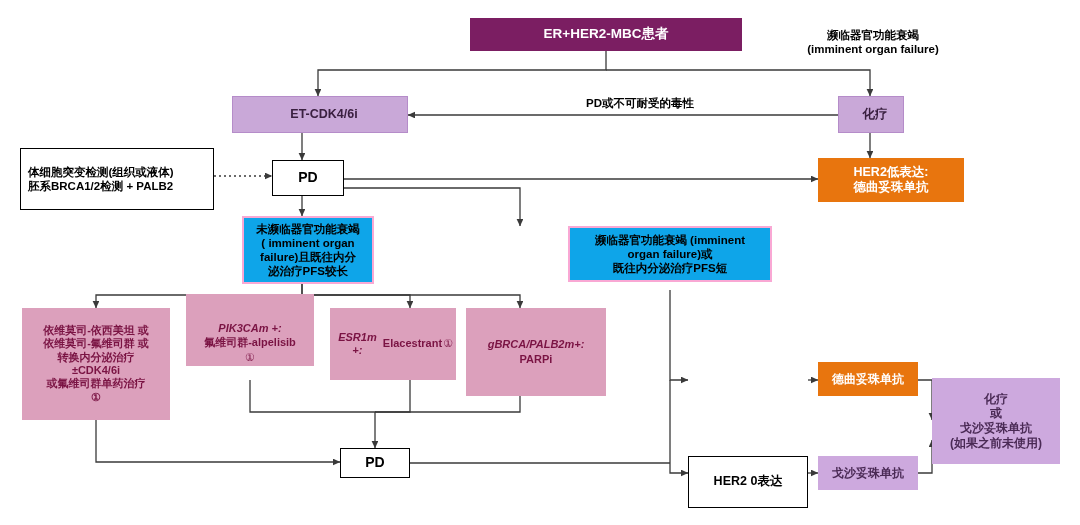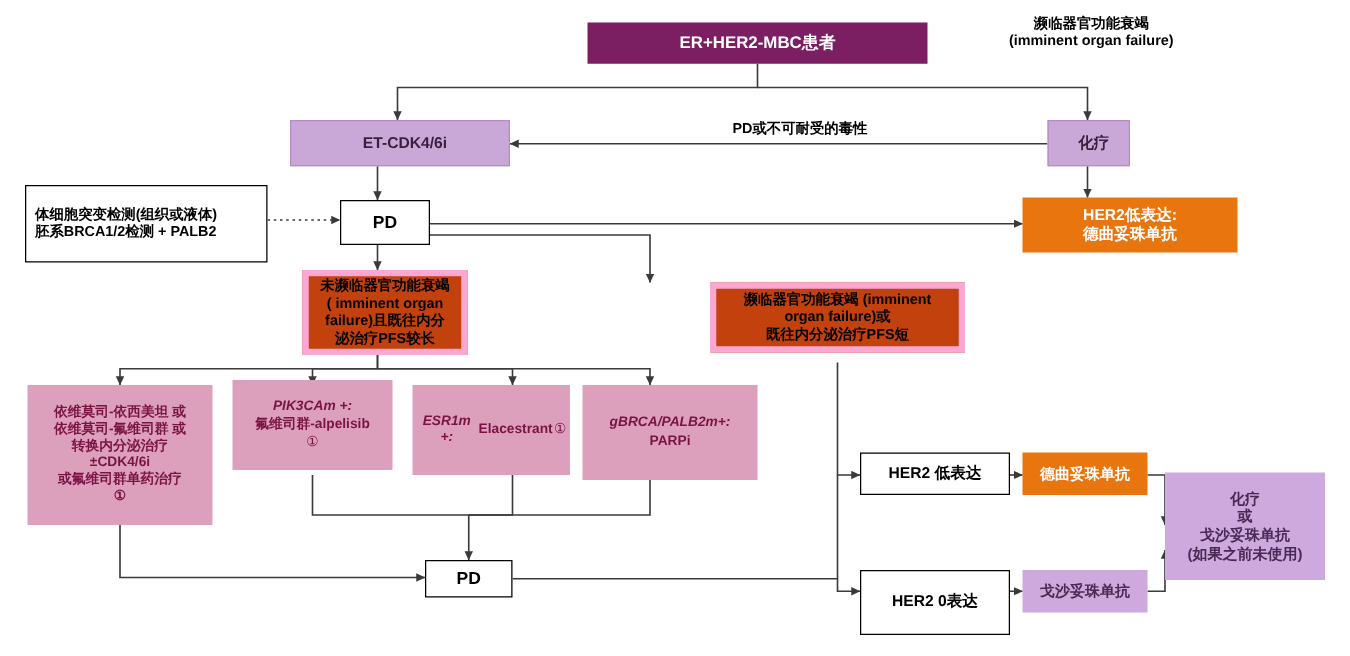--- a/index.html
+++ b/index.html
@@ -60,23 +60,23 @@
     background: #DCA0BC;
     color: #7a1343;
   }
   .n-white {
     background: #ffffff;
     color: #000000;
     border: 1.5px solid #000000;
     text-align: center;
   }
   .n-white-thin {
-    background: #c2410c;
+    background: #0ea5e9;
     color: #000000;
-    border: 5px solid #f9a8d4;
+    border: 2px solid #f9a8d4;
   }
   .label-plain {
     position: absolute;
     font-weight: bold;
     color: #000000;
     text-align: center;
     line-height: 1.25;
   }
   .circ {
     display: inline-block;
@@ -141,21 +141,21 @@
 
       <path d="M918,380 L932,380 L932,420" marker-end="url(#arrow)"></path>
       <path d="M918,473 L932,473 L932,440" marker-end="url(#arrow)"></path>
     </g>
   </svg>
 
   <div class="node n-purple-dark" style="left:470px; top:18px; width:272px; height:33px; font-size:13.5px;">
     <span>ER+HER2-MBC患者</span>
   </div>
 
-  <div class="label-plain" style="left:768px; top:12px; width:210px; font-size:11.5px; white-space:pre-line;">濒临器官功能衰竭
+  <div class="label-plain" style="left:768px; top:28px; width:210px; font-size:11.5px; white-space:pre-line;">濒临器官功能衰竭
 (imminent organ failure)</div>
 
   <div class="node n-lavender" style="left:232px; top:96px; width:176px; height:37px; font-size:12.5px;">
     <span>ET-CDK4/6i</span>
   </div>
 
   <div class="label-plain" style="left:530px; top:96px; width:220px; font-size:11.5px;">PD或不可耐受的毒性</div>
 
   <div class="node n-lavender" style="left:838px; top:96px; width:66px; height:37px; font-size:12.5px;">
     <span>化疗</span>
@@ -163,21 +163,21 @@
 
   <div class="node n-white" style="left:20px; top:148px; width:194px; height:62px; font-size:11.5px; white-space:pre-line; justify-content:flex-start; text-align:left; padding-left:7px;">
     <span>体细胞突变检测(组织或液体)
 胚系BRCA1/2检测 + PALB2</span>
   </div>
 
   <div class="node n-white" style="left:272px; top:160px; width:72px; height:36px; font-size:14px;">
     <span>PD</span>
   </div>
 
-  <div class="node n-orange" style="left:818px; top:158px; width:172px; height:44px; font-size:12.5px; white-space:pre-line;">
+  <div class="node n-orange" style="left:818px; top:158px; width:146px; height:44px; font-size:12.5px; white-space:pre-line;">
     <span>HER2低表达:
 德曲妥珠单抗</span>
   </div>
 
   <div class="node n-white-thin" style="left:242px; top:216px; width:132px; height:68px; font-size:11.5px; white-space:pre-line;">
     <span>未濒临器官功能衰竭
 ( imminent organ
 failure)且既往内分
 泌治疗PFS较长</span>
   </div>
@@ -190,44 +190,41 @@
 
   <div class="node n-pink" style="left:22px; top:308px; width:148px; height:112px; font-size:11px; white-space:pre-line;">
     <span>依维莫司-依西美坦 或
 依维莫司-氟维司群 或
 转换内分泌治疗
 ±CDK4/6i
 或氟维司群单药治疗
 ①</span>
   </div>
 
-  <div class="node n-pink" style="left:186px; top:304px; width:128px; height:72px; font-size:11px; flex-direction:column; gap:1px;">
+  <div class="node n-pink" style="left:186px; top:294px; width:128px; height:72px; font-size:11px; flex-direction:column; gap:1px;justify-content:flex-end;">
     <em>PIK3CAm +:</em>
     <span>氟维司群-alpelisib</span>
     <span class="circ">①</span>
   </div>
 
   <div class="node n-pink" style="left:330px; top:308px; width:126px; height:72px; font-size:11px; flex-direction:row; gap:1px;">
     <em>ESR1m +:</em>
     <span>Elacestrant</span>
     <span class="circ">①</span>
   </div>
 
-  <div class="node n-pink" style="left:466px; top:308px; width:140px; height:76px; font-size:11px; flex-direction:column; gap:1px;">
+  <div class="node n-pink" style="left:466px; top:308px; width:140px; height:88px; font-size:11px; flex-direction:column; gap:1px;">
     <em>gBRCA/PALB2m+:</em>
     <span>PARPi</span>
   </div>
 
   <div class="node n-white" style="left:340px; top:448px; width:70px; height:30px; font-size:14px;">
     <span>PD</span>
   </div>
 
-  <div class="node n-white" style="left:688px; top:362px; width:120px; height:34px; font-size:12.5px;">
-    <span>HER2 低表达</span>
-  </div>
 
   <div class="node n-white" style="left:688px; top:456px; width:120px; height:52px; font-size:12.5px;">
     <span>HER2 0表达</span>
   </div>
 
   <div class="node n-orange" style="left:818px; top:362px; width:100px; height:34px; font-size:12px;">
     <span>德曲妥珠单抗</span>
   </div>
 
   <div class="node n-lavender-lt" style="left:818px; top:456px; width:100px; height:34px; font-size:12px;">

